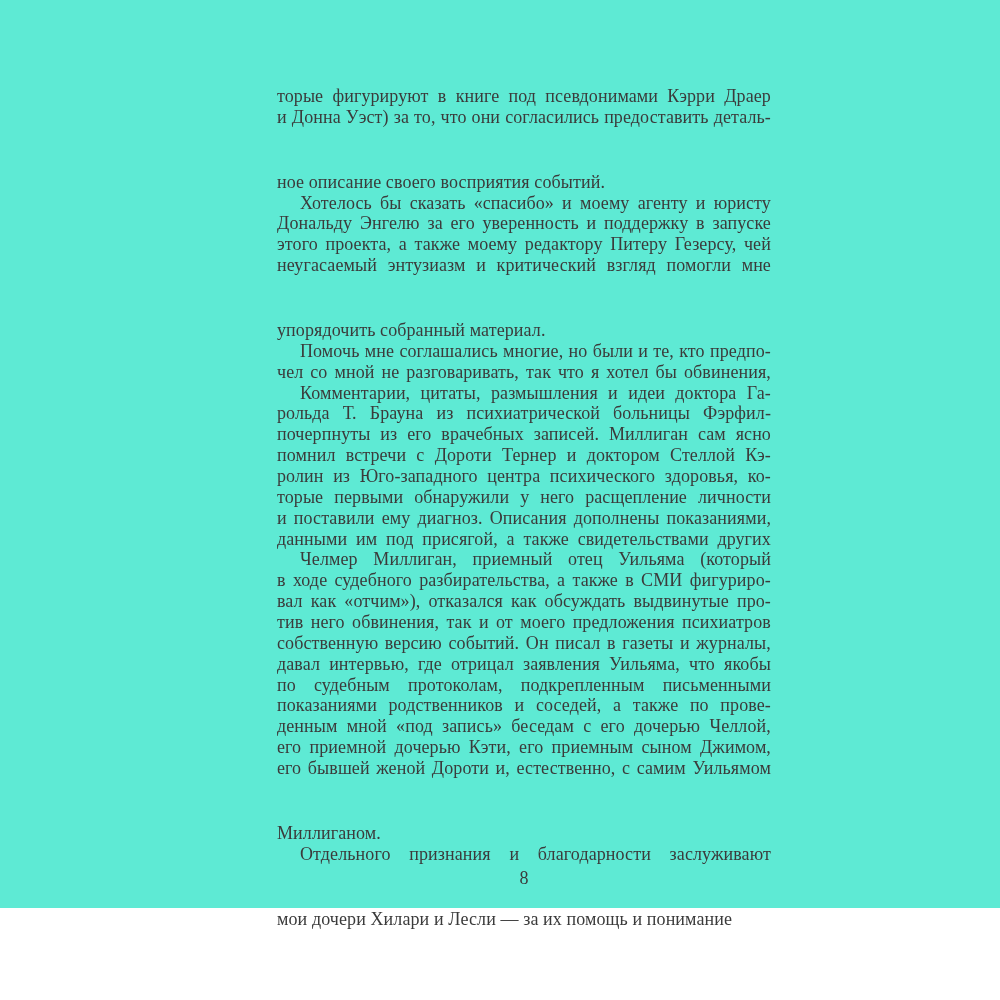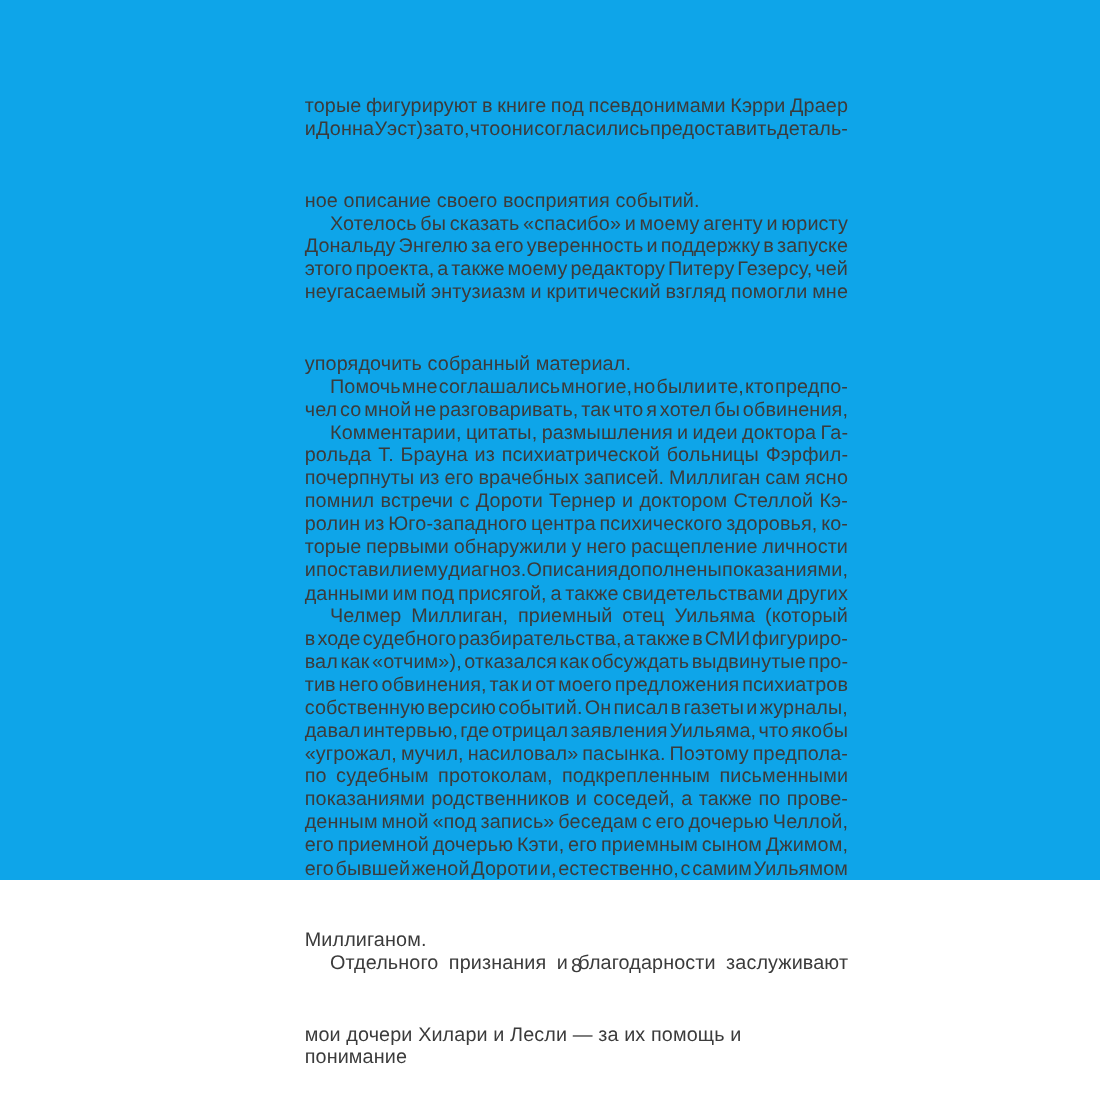--- a/index.html
+++ b/index.html
@@ -6,23 +6,23 @@
     margin: 0;
     padding: 0;
     width: 1000px;
     height: 1000px;
     background: #ffffff;
     overflow: hidden;
   }
   .book-page {
     position: relative;
     width: 1000px;
-    height: 800px;
-    background: #0ea5e9;
-    font-family: Liberation Sans, sans-serif;
+    height: 908px;
+    background: #5eead4;
+    font-family: Liberation Serif, serif;
     color: #3b3b3b;
   }
   .text-block {
     position: absolute;
     left: 277px;
     top: 86px;
     width: 494px;
     font-size: 18px;
     line-height: 20.86px;
     letter-spacing: 0.1px;
@@ -289,28 +289,20 @@
           <span>давал</span>
           <span>интервью,</span>
           <span>где</span>
           <span>отрицал</span>
           <span>заявления</span>
           <span>Уильяма,</span>
           <span>что</span>
           <span>якобы</span>
         </div>
         <div class="line">
-          <span>«угрожал,</span>
-          <span>мучил,</span>
-          <span>насиловал»</span>
-          <span>пасынка.</span>
-          <span>Поэтому</span>
-          <span>предпола-</span>
-        </div>
-        <div class="line">
           <span>по</span>
           <span>судебным</span>
           <span>протоколам,</span>
           <span>подкрепленным</span>
           <span>письменными</span>
         </div>
         <div class="line">
           <span>показаниями</span>
           <span>родственников</span>
           <span>и</span>

